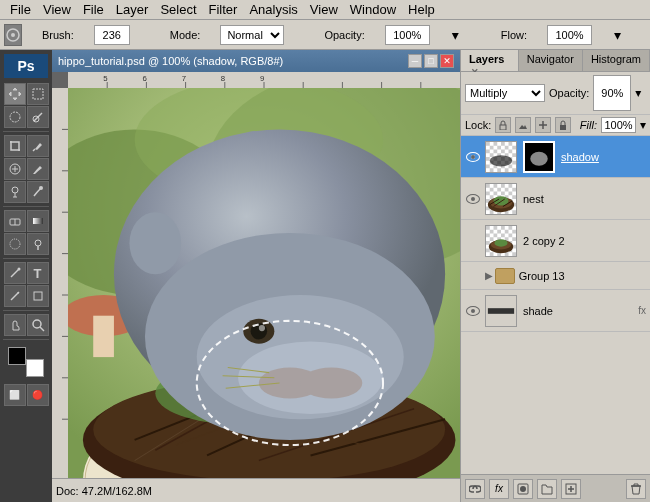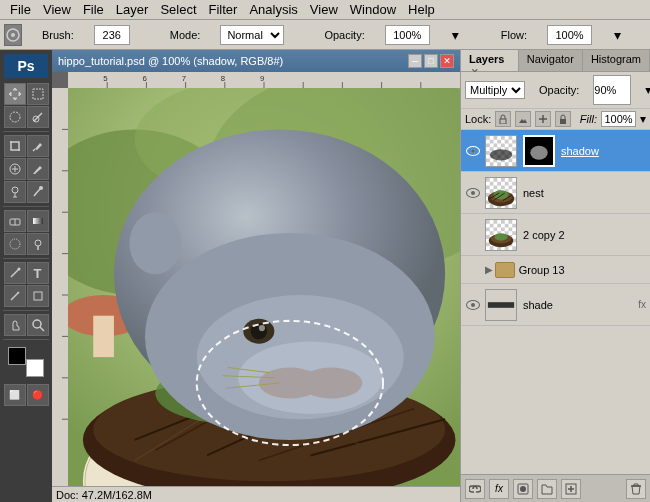--- a/index.html
+++ b/index.html
@@ -133,21 +133,21 @@
       bottom: 0;
       overflow: hidden;
     }
 
     
     .status-bar {
       position: absolute;
       bottom: 0;
       left: 0;
       right: 0;
-      height: 16px;
+      height: 24px;
       background: #d4d0c8;
       border-top: 1px solid #999;
       display: flex;
       align-items: center;
       padding: 0 4px;
       font-size: 11px;
     }
 
     
     .right-panel {
@@ -181,38 +181,39 @@
       font-size: 9px;
       margin-left: 2px;
       color: #666;
     }
 
     
     .layers-blend-row {
       display: flex;
       align-items: center;
       padding: 3px 4px;
-      gap: 14px;
+      gap: 4px;
       background: #d4d0c8;
       border-bottom: 1px solid #bbb;
     }
     .blend-select {
       height: 18px;
       border: 1px solid #999;
       background: #fff;
       font-size: 11px;
       width: 80px;
     }
     .opacity-label { font-size: 11px; }
     .opacity-input {
-      height: 30px;
+      height: 36px;
       border: 1px solid #999;
       background: #fff;
       font-size: 11px;
       width: 38px;
+      text-align: center;
     }
 
     
     .lock-row {
       display: flex;
       align-items: center;
       padding: 2px 4px;
       gap: 4px;
       background: #d4d0c8;
       border-bottom: 1px solid #bbb;

